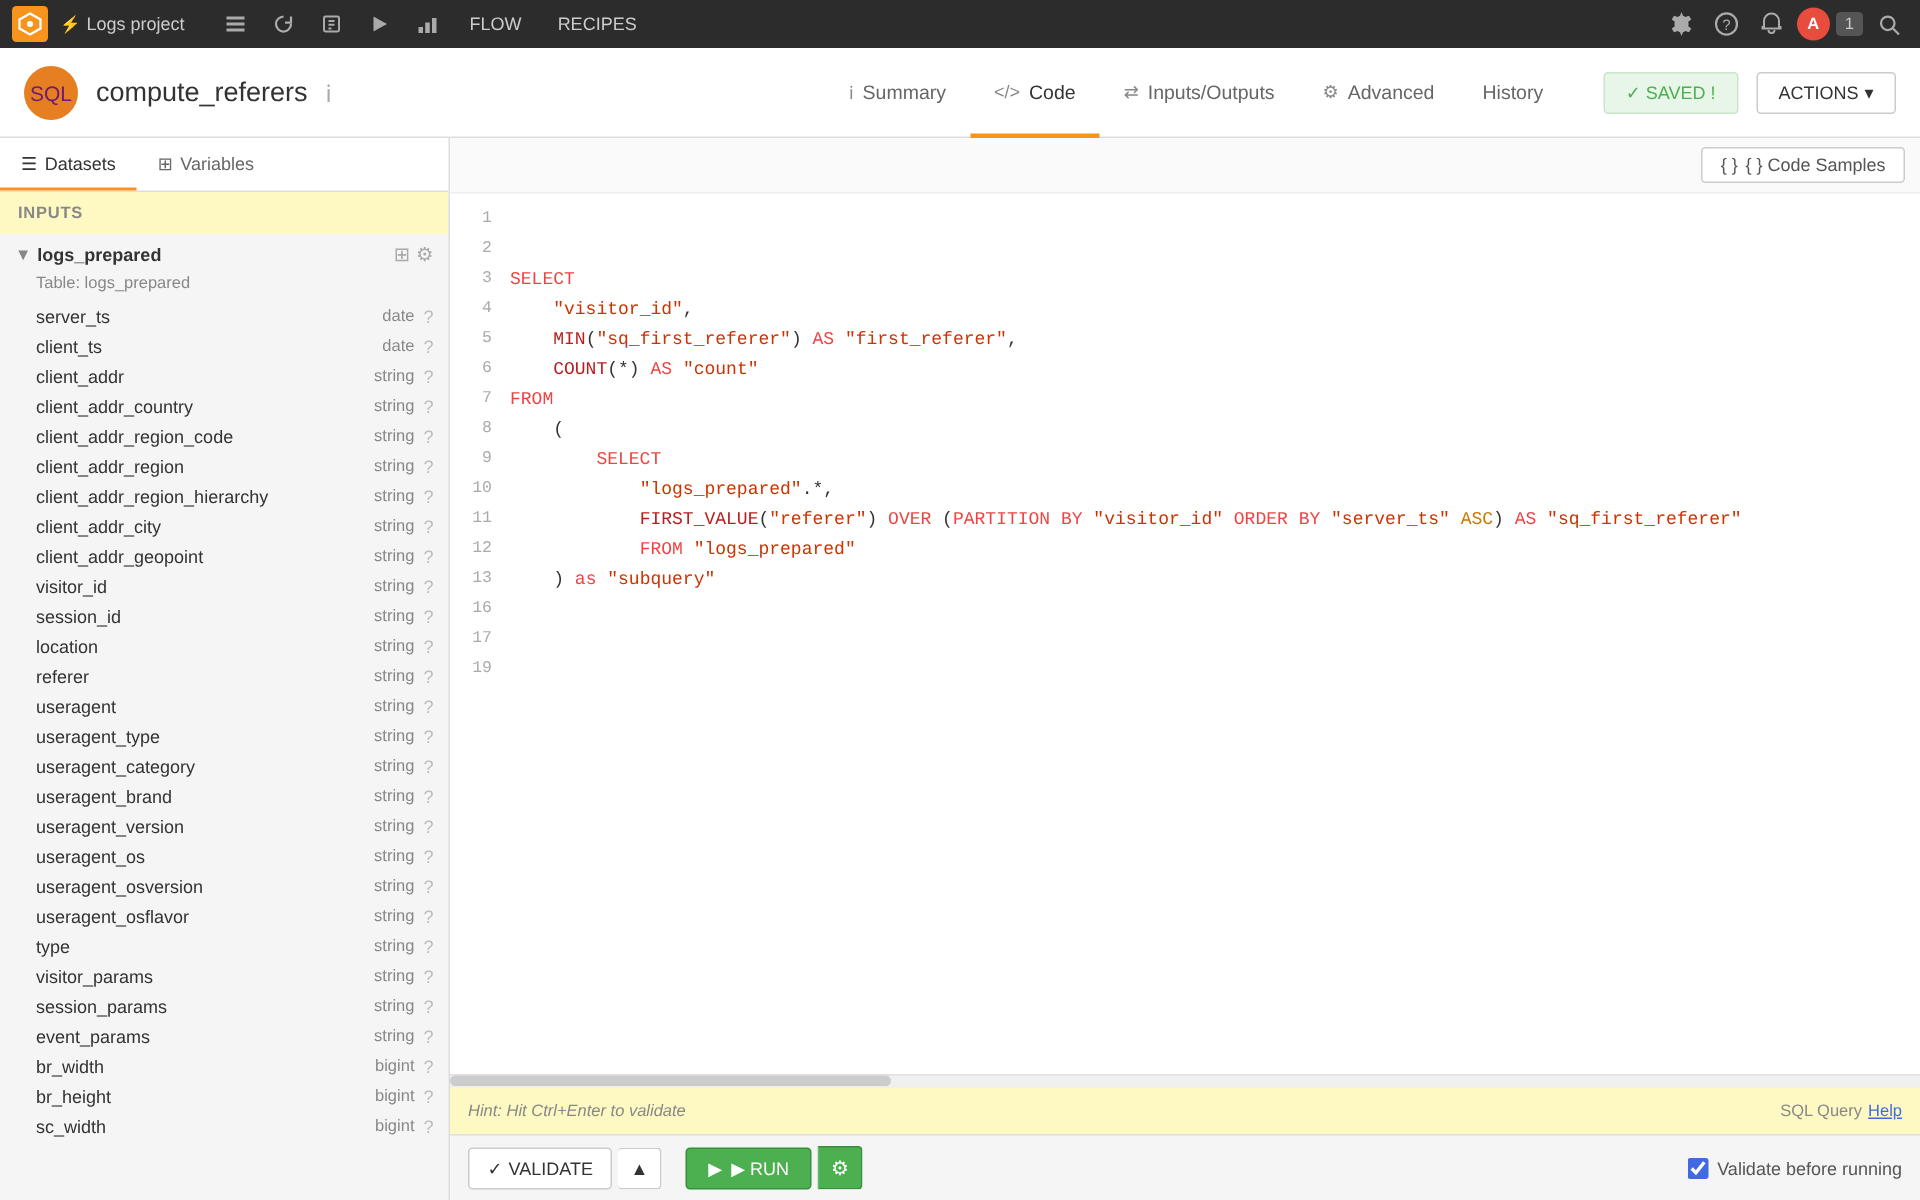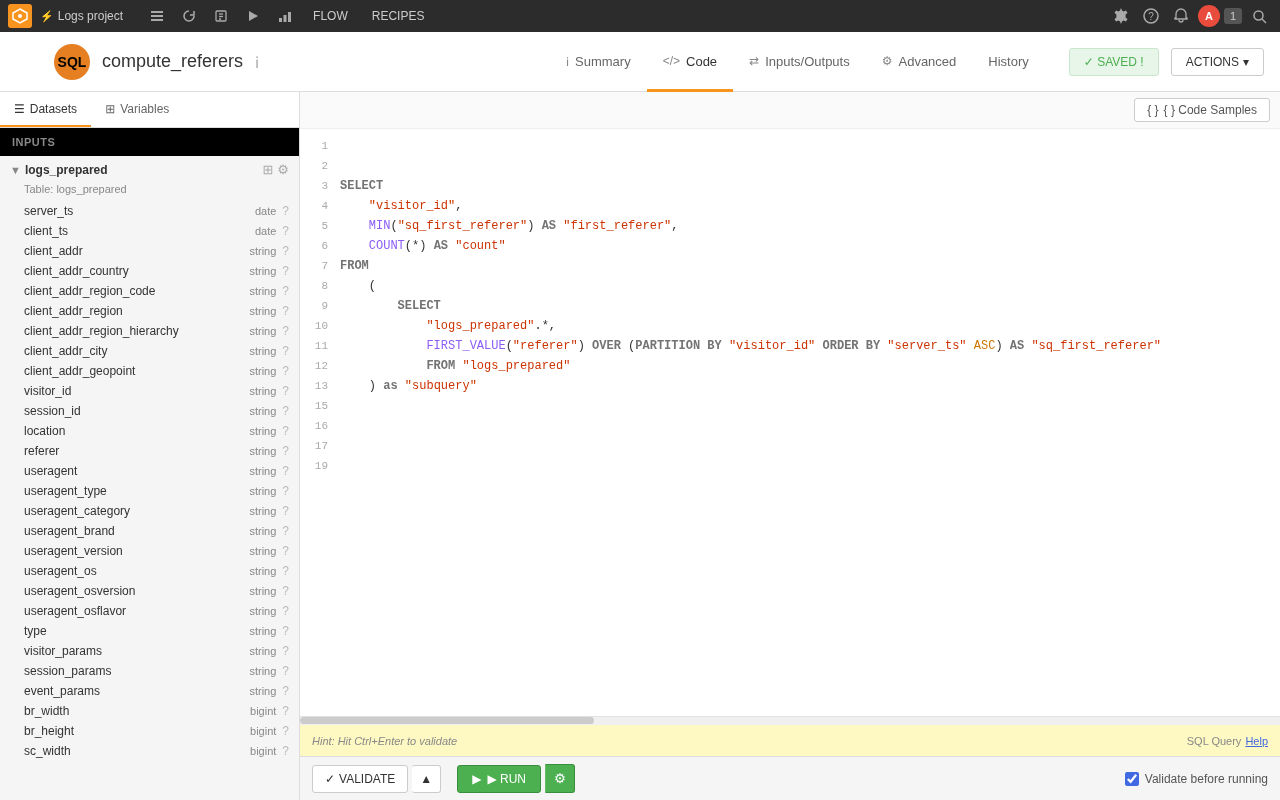--- a/index.html
+++ b/index.html
@@ -74,21 +74,21 @@
       display: flex;
       align-items: center;
       padding: 0 16px;
       gap: 12px;
     }
     .recipe-icon {
       width: 36px; height: 36px;
       background: #e67e22;
       border-radius: 50%;
       display: flex; align-items: center; justify-content: center;
-      color: #000000; font-weight: bold; font-size: 14px; margin-left: 38px;
+      color: #701a75; font-weight: normal; font-size: 14px;
     }
     .recipe-name {
       font-size: 18px;
       font-weight: 500;
       color: #333;
     }
     .recipe-info-icon {
       color: #aaa;
       font-size: 16px;
       cursor: pointer;
@@ -173,21 +173,21 @@
       border-bottom: 2px solid #f7941d;
       font-weight: 500;
     }
     .sidebar-section-header {
       padding: 8px 12px;
       font-size: 11px;
       font-weight: 600;
       color: #888;
       text-transform: uppercase;
       letter-spacing: 0.5px;
-      background: #000000;
+      background: #fef9c3;
       display: flex; align-items: center; gap: 4px;
     }
     .sidebar-content {
       overflow-y: auto;
       flex: 1;
     }
     .dataset-header {
       display: flex;
       align-items: center;
       padding: 6px 10px;
@@ -281,23 +281,23 @@
       font-size: 11px;
       flex-shrink: 0;
       user-select: none;
       padding-top: 1px;
     }
     .line-content {
       flex: 1;
       white-space: pre;
       color: #333;
     }
-    .kw-purple { color: #737373; font-weight: 700; }
+    .kw-purple { color: #ef4444; font-weight: 400; }
     .str-red { color: #cc3300; }
-    .fn-blue { color: #8b5cf6; font-weight: 500; }
+    .fn-blue { color: #b91c1c; font-weight: 500; }
     .kw-orange { color: #cc7700; }
     
     .hint-bar {
       height: 32px;
       background: #fef9c3;
       border-top: 1px solid #eee;
       display: flex;
       align-items: center;
       padding: 0 12px;
       justify-content: space-between;
@@ -740,24 +740,20 @@
         <span class="line-content">            <span class="kw-purple">FROM</span> <span class="str-red">"logs_prepared"</span></span>
       </div>
 
       <div class="code-line">
         <span class="line-num">13</span>
         <span class="line-content">    ) <span class="kw-purple">as</span> <span class="str-red">"subquery"</span></span>
       </div>
 
 
       <div class="code-line">
-          <span class="line-num">15</span>
-          <span class="line-content"></span>
-        </div>
-      <div class="code-line">
           <span class="line-num">16</span>
           <span class="line-content"></span>
         </div>
       <div class="code-line">
           <span class="line-num">17</span>
           <span class="line-content"></span>
         </div>
       <div class="code-line">
           <span class="line-num">19</span>
           <span class="line-content"></span>

